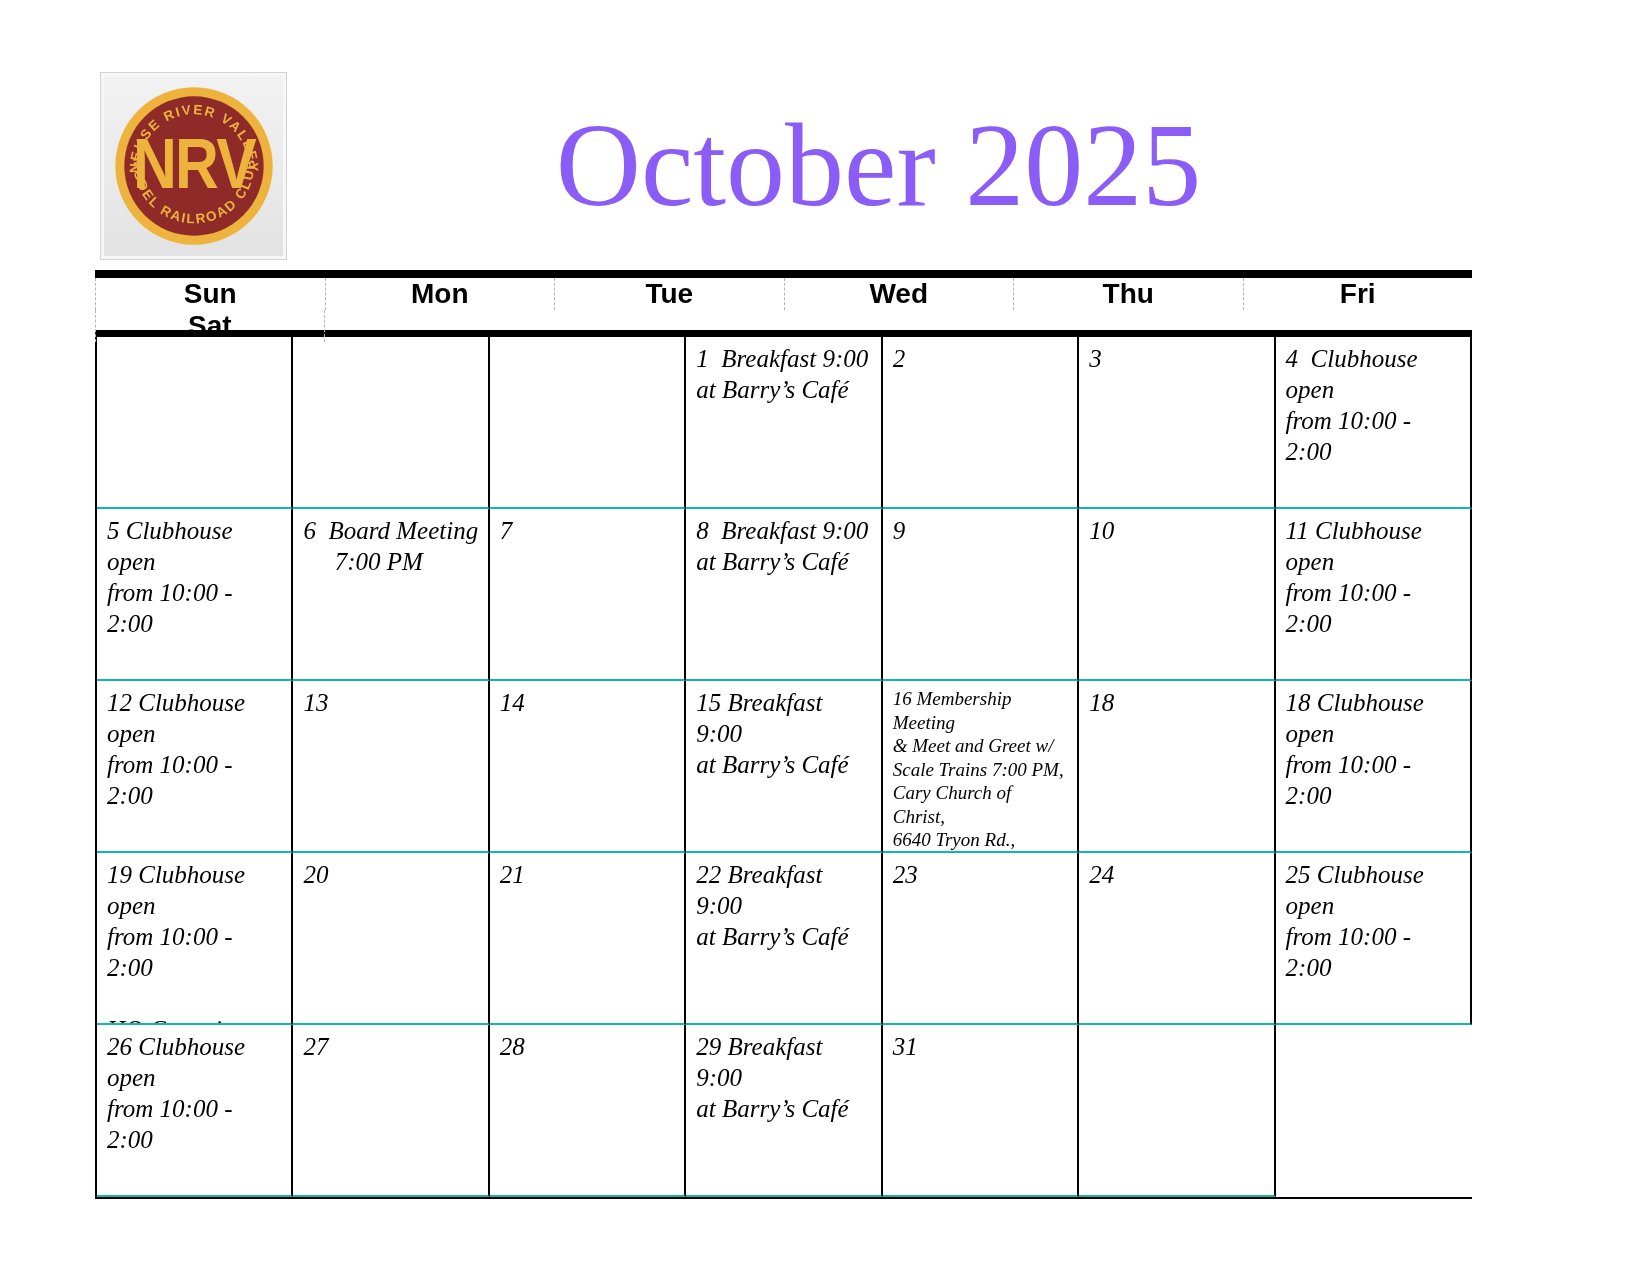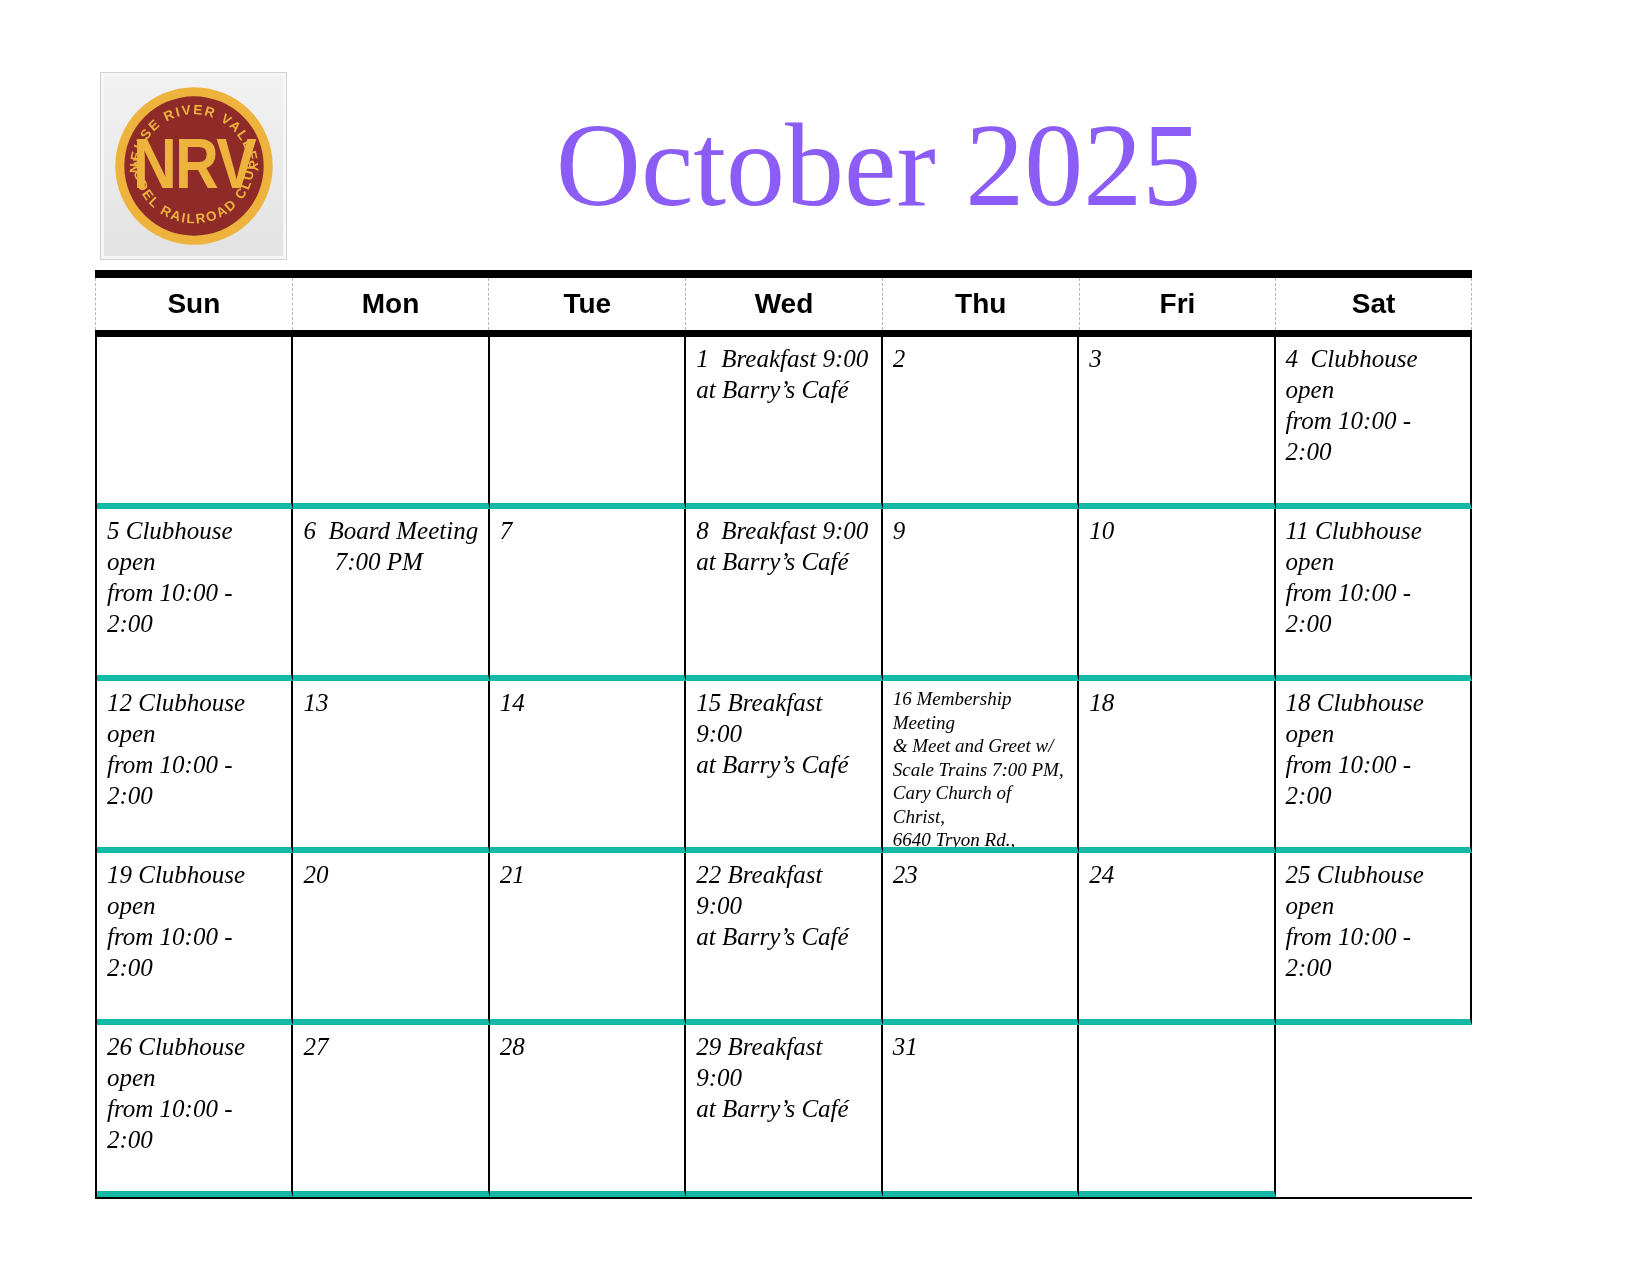--- a/index.html
+++ b/index.html
@@ -57,21 +57,21 @@
 
   
   .calendar {
     position: absolute;
     left: 95px;
     top: 270px;
     width: 1377px;
   }
   .cal-header {
     display: grid;
-    grid-template-columns: repeat(7, 1fr);
+    grid-template-columns: repeat(6, 1fr);
     border-top: 8px solid #000;
     border-bottom: 7px solid #000;
     height: 67px; 
   }
   .hcell {
     border-left: 1px dashed #b4b4b4;
     display: flex;
     align-items: center;
     justify-content: center;
     font-family: "Liberation Sans", sans-serif;
@@ -83,21 +83,21 @@
 
   .cal-body {
     display: grid;
     grid-template-columns: repeat(7, 1fr);
     grid-auto-rows: 172px;
     border-left: 2px solid #000;
     border-bottom: 2px solid #000;
   }
   .cell {
     border-right: 2px solid #000;
-    border-bottom: 6px solid #14b8a6;
+    border-bottom: 2px solid #14b8a6;
     padding: 6px 9px 16px 10px;
     overflow: hidden;
   }
   .celltext {
     font-family: "Liberation Serif", serif;
     font-style: italic;
     font-size: 25px;
     line-height: 31px;
     color: #000;
     white-space: pre-wrap;

